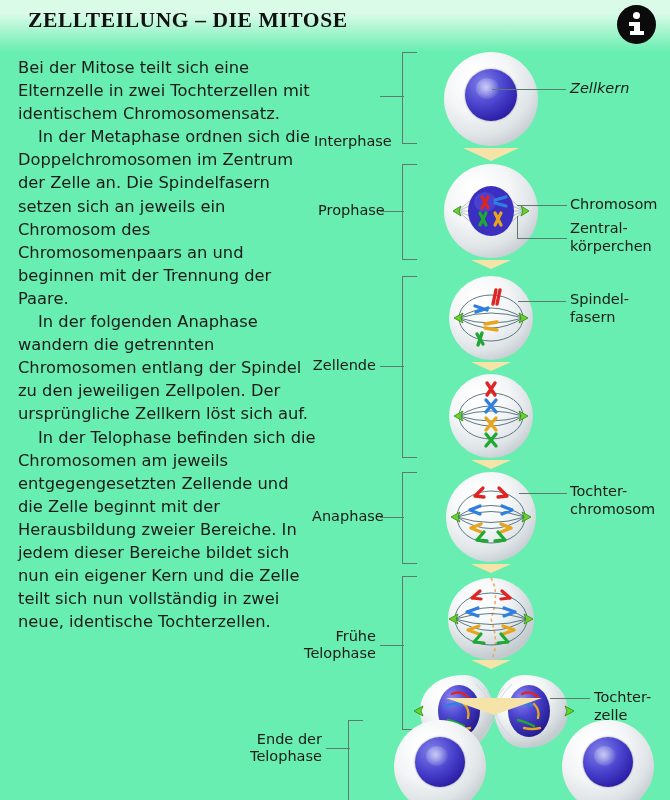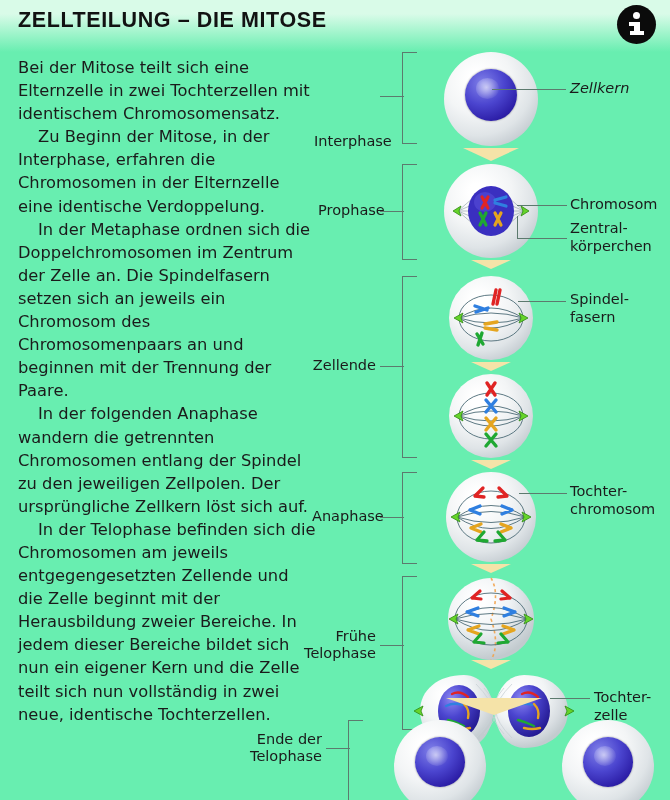--- a/index.html
+++ b/index.html
@@ -21,27 +21,27 @@
     overflow: hidden;
   }
   
   #header {
     position: absolute;
     left: 0; top: 0;
     width: 670px; height: 48px;
   }
   #title {
     position: absolute;
-    left: 18px; top: 8px;
+    left: 28px; top: 8px;
     font-size: 21.5px;
     font-weight: bold;
     letter-spacing: 0.6px;
     color: #121212;
     white-space: nowrap;
-    font-family: Liberation Sans, sans-serif;
+    font-family: Liberation Serif, serif;
     text-align: right;
   }
   #info-icon {
     position: absolute;
     right: 14px; top: 5px;
     width: 39px; height: 39px;
     border-radius: 50%;
     background: #0b0b0b;
   }
   #info-icon .dot {
@@ -180,21 +180,20 @@
     <div id="info-icon">
       <div class="dot"></div>
       <div class="cap"></div>
       <div class="stem"></div>
       <div class="base"></div>
     </div>
   </div>
 
   <div id="text-col">
     <p class="first">Bei der Mitose teilt sich eine Elternzelle in zwei Tochterzellen mit identischem Chromosomensatz.</p>
-    <p>Zu Beginn der Mitose, in der Interphase, erfahren die Chromosomen in der Elternzelle eine identische Verdoppelung.</p>
     <p>In der Metaphase ordnen sich die Doppelchromosomen im Zentrum der Zelle an. Die Spindelfasern setzen sich an jeweils ein Chromosom des Chromosomenpaars an und beginnen mit der Trennung der Paare.</p>
     <p>In der folgenden Anaphase wandern die getrennten Chromosomen entlang der Spindel zu den jeweiligen Zellpolen. Der ursprüngliche Zellkern löst sich auf.</p>
     <p>In der Telophase befinden sich die Chromosomen am jeweils entgegengesetzten Zellende und die Zelle beginnt mit der Herausbildung zweier Bereiche. In jedem dieser Bereiche bildet sich nun ein eigener Kern und die Zelle teilt sich nun vollständig in zwei neue, identische Tochterzellen.</p>
   </div>
 
   <div id="diagram">
 
     <div class="bracket" style="left:84px; top:4px; width:14px; height:90px;"></div>
     <div class="leader" style="left:62px; top:48px; width:24px;"></div>
     <div class="stage-label" style="left:-4px; top:39px; width:62px;margin-top:46px;">Interphase</div>

